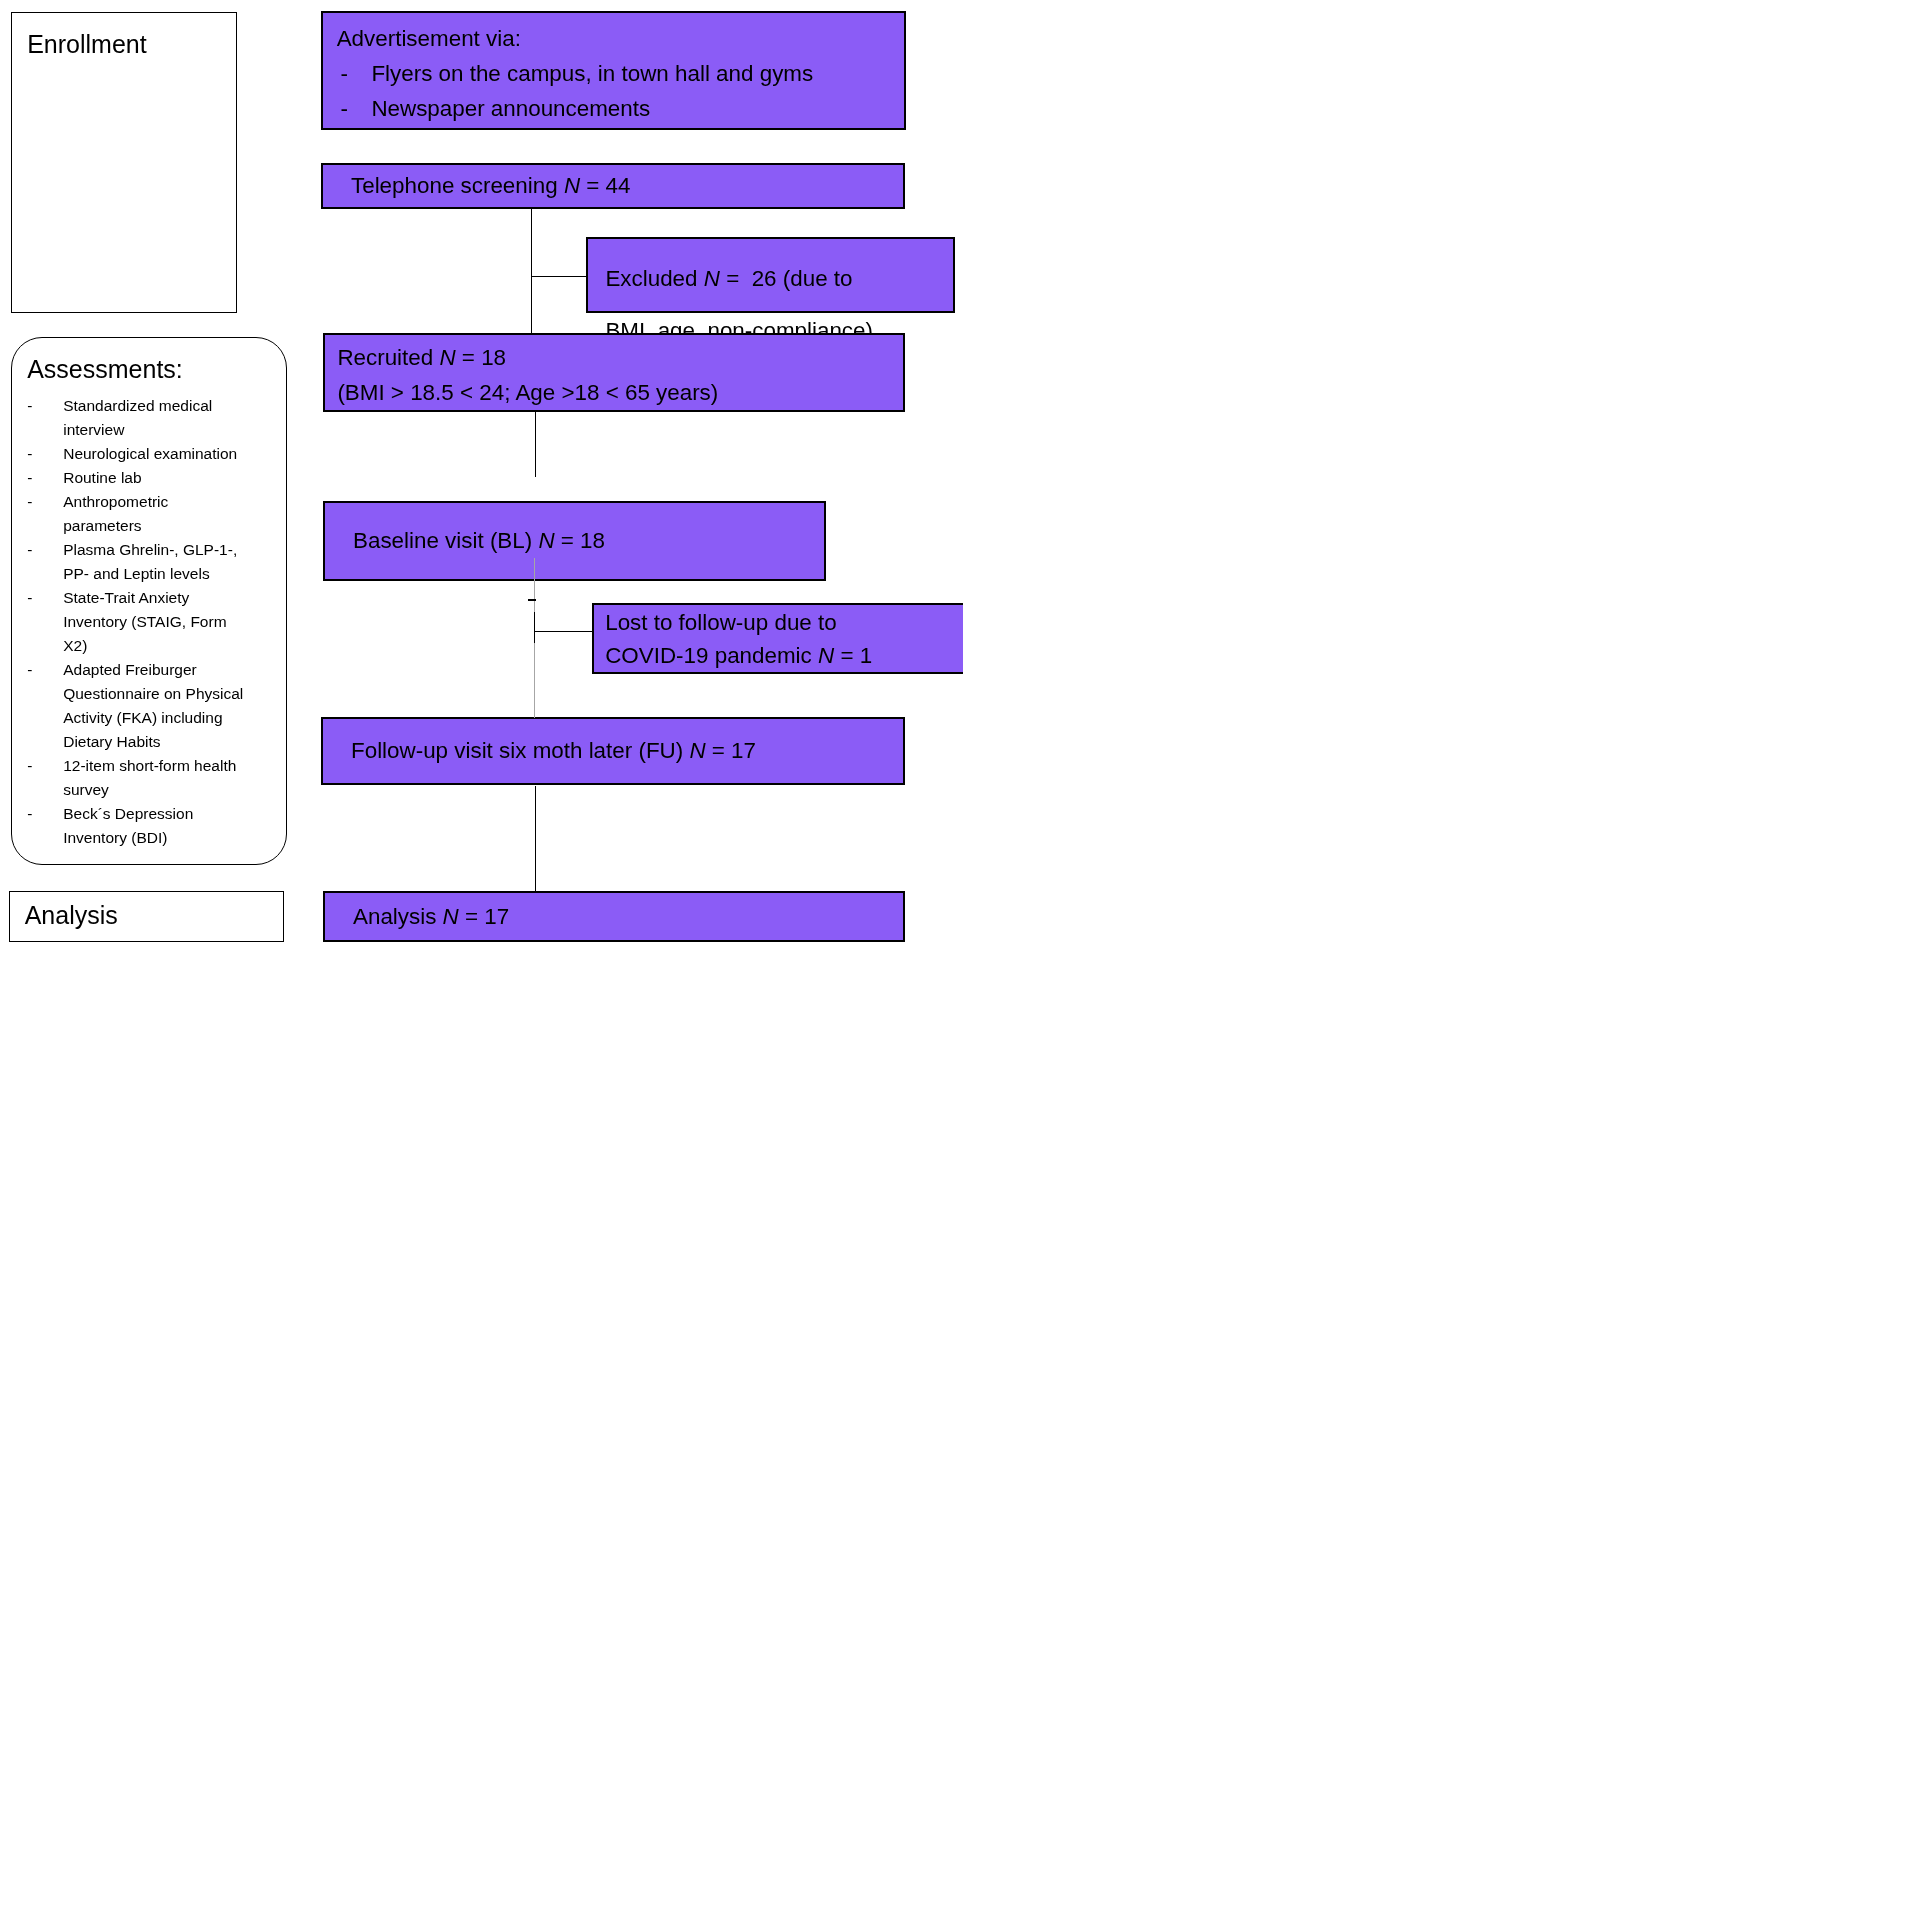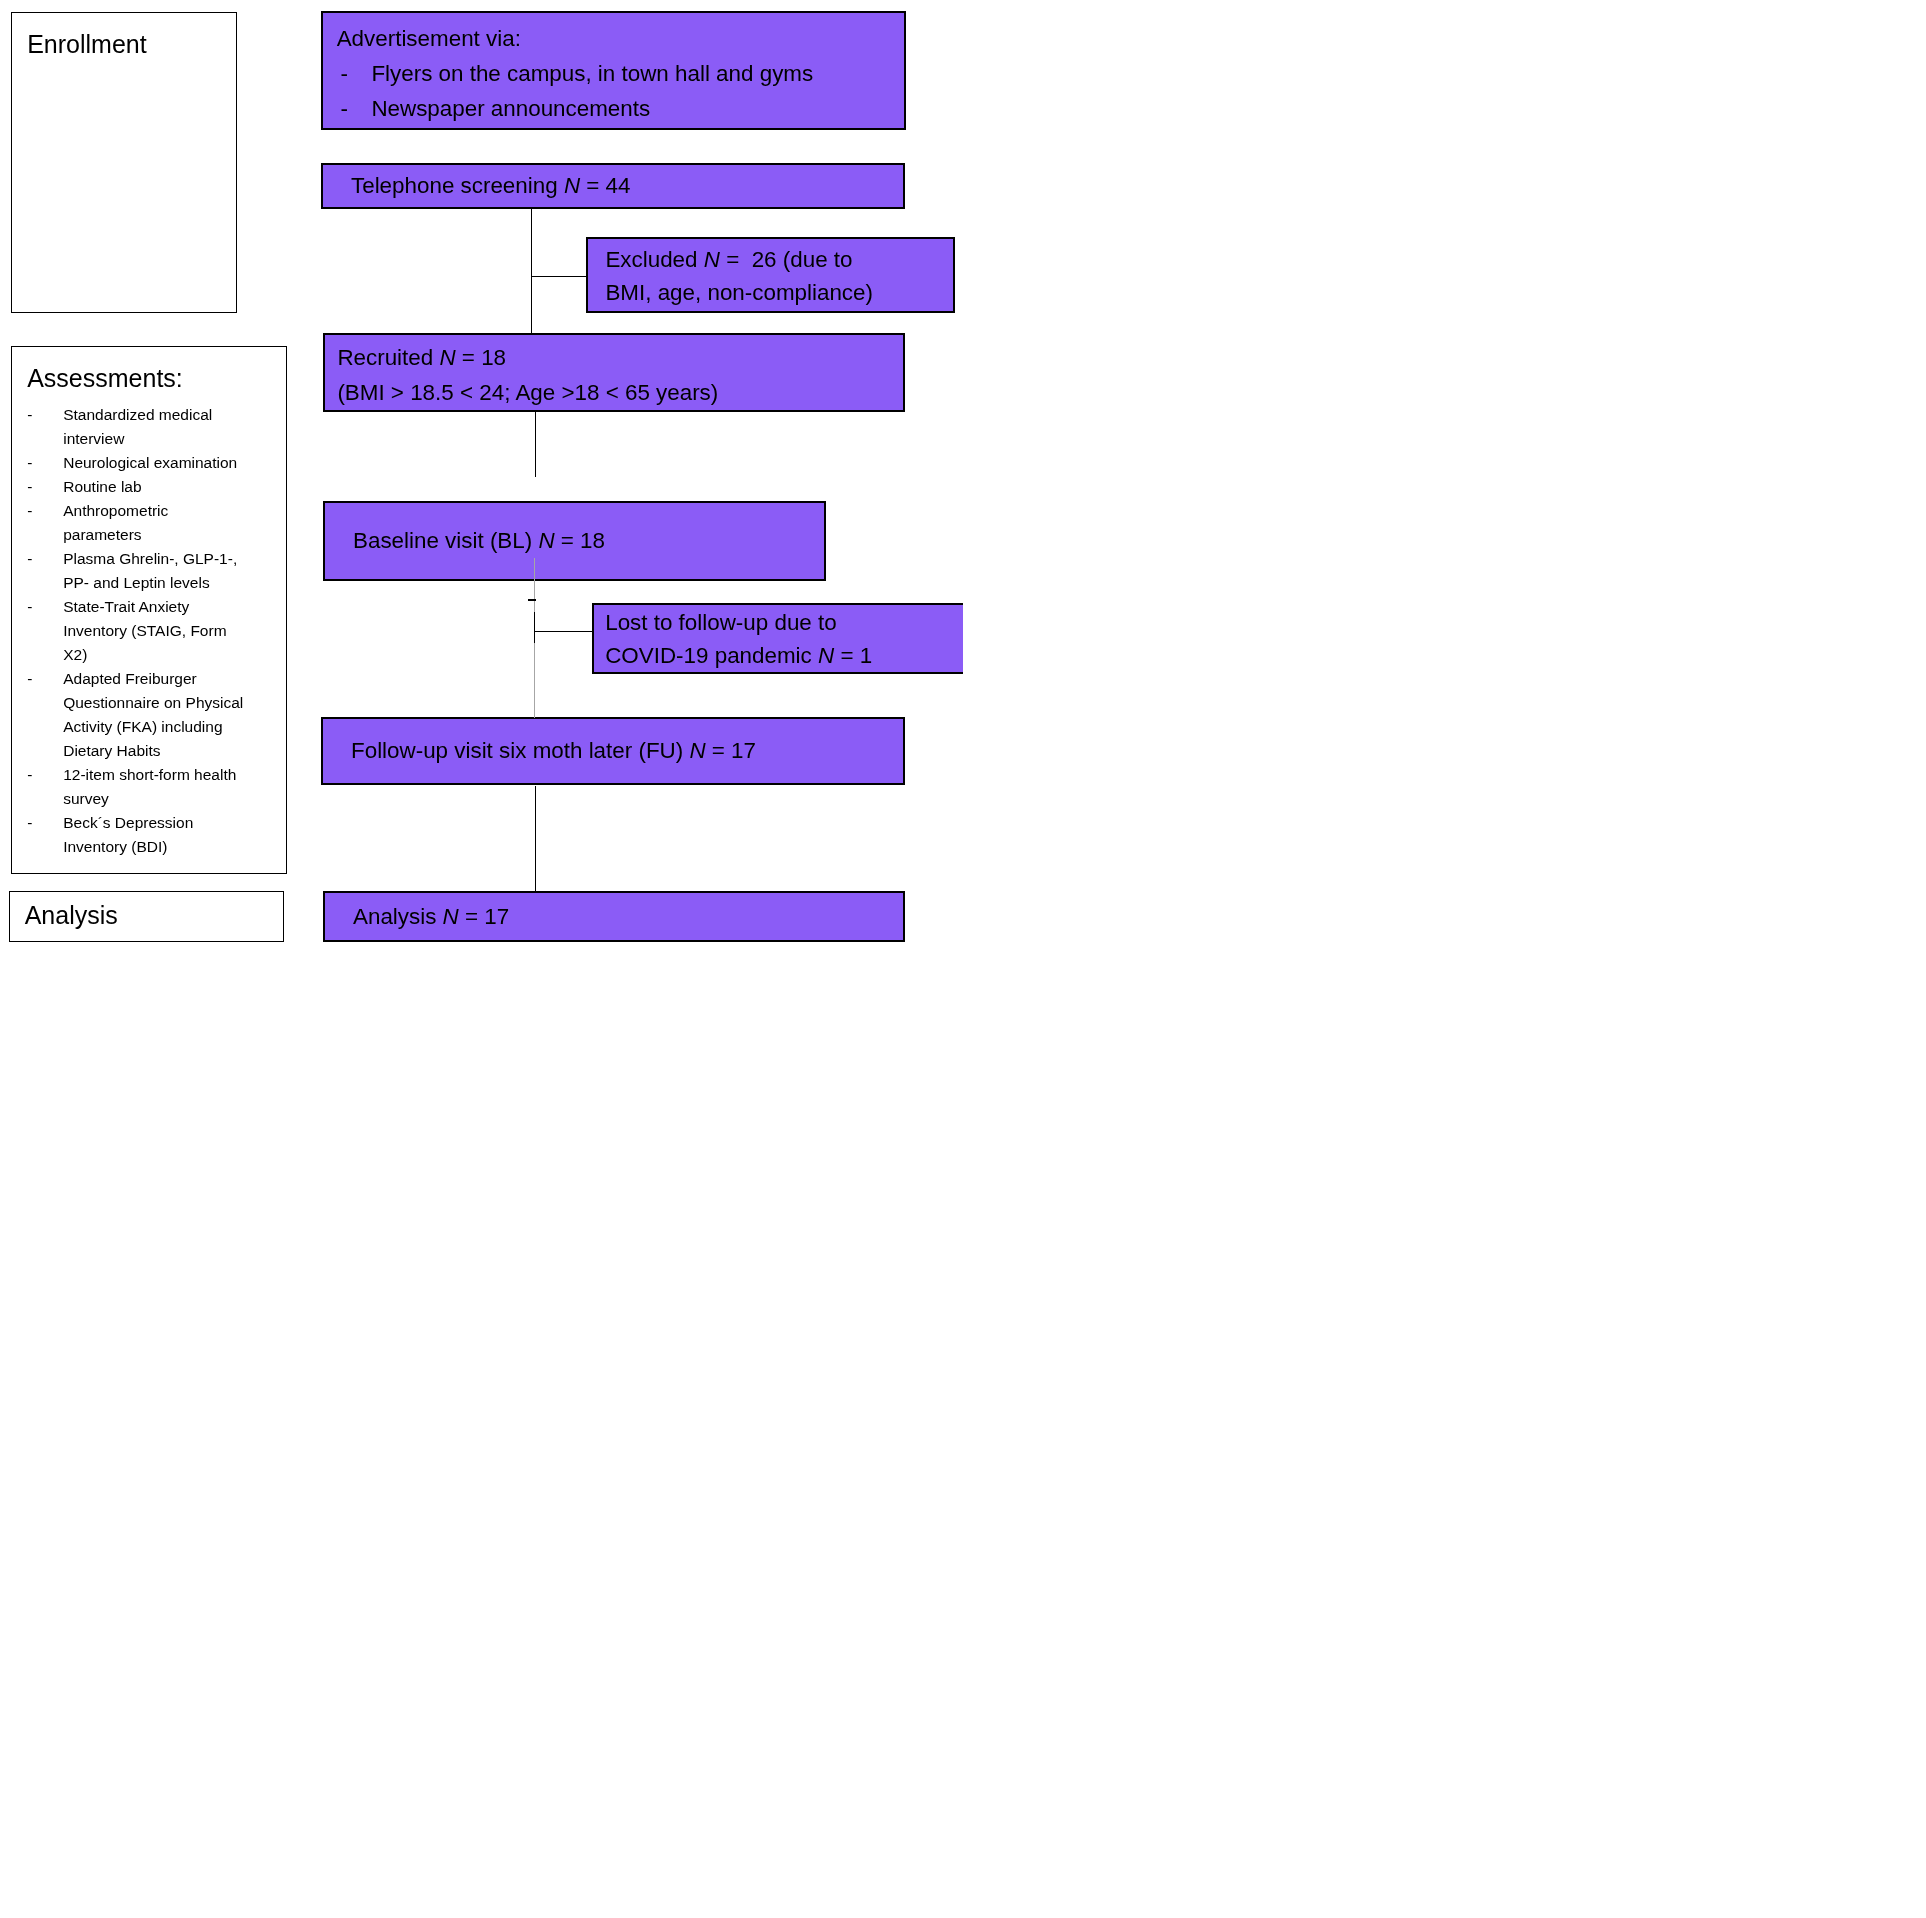--- a/index.html
+++ b/index.html
@@ -24,21 +24,21 @@
     box-sizing:border-box;
   }
   .lbox{
     position:absolute;
     background:#ffffff;
     border:1.9px solid #000000;
     box-sizing:border-box;
   }
   
   #enrollment-box{left:11.2px;top:12.4px;width:226px;height:301px;}
-  #assessments-box{left:11.2px;top:346px;width:276px;height:528px;}
+  #assessments-box{left:11.2px;top:337px;width:276px;height:528px;border-radius:31px;}
   #analysis-left-box{left:8.7px;top:891px;width:275px;height:51px;}
   
   #advertisement-box{left:321px;top:10.6px;width:585px;height:119px;}
   #telephone-box{left:321px;top:163px;width:584px;height:46px;}
   #excluded-box{left:586px;top:237px;width:369px;height:76px;}
   #recruited-box{left:323px;top:333px;width:582px;height:79px;}
   #baseline-box{left:323px;top:501px;width:503px;height:80px;}
   #lost-box{left:592px;top:603px;width:422px;height:71px;}
   #followup-box{left:321px;top:717px;width:584px;height:68px;}
   #analysis-right-box{left:323px;top:891px;width:582px;height:51px;}
@@ -76,21 +76,21 @@
     font-size:22.4px;
     line-height:35px;
   }
   .adv-bullet .dash{
     width:31px;
     padding-left:3.7px;
     flex:none;
   }
   .adv-bullet .btext{flex:1;white-space:pre-wrap;}
   #excluded-box .lines{padding:3.7px 0 0 17.4px;}
-  #excluded-box .line{line-height:33px;}
+  #excluded-box .line{line-height:33px;margin-top:19px;}
   #recruited-box .lines{padding:5px 0 0 12.4px;}
   #lost-box .lines{padding:1.2px 0 0 11.2px;}
   #lost-box .line{line-height:33px;}
 
   
   #assessments-list{margin-top:10px;}
   .a-item{
     display:flex;
     padding-left:15px;
     padding-right:8.7px;

